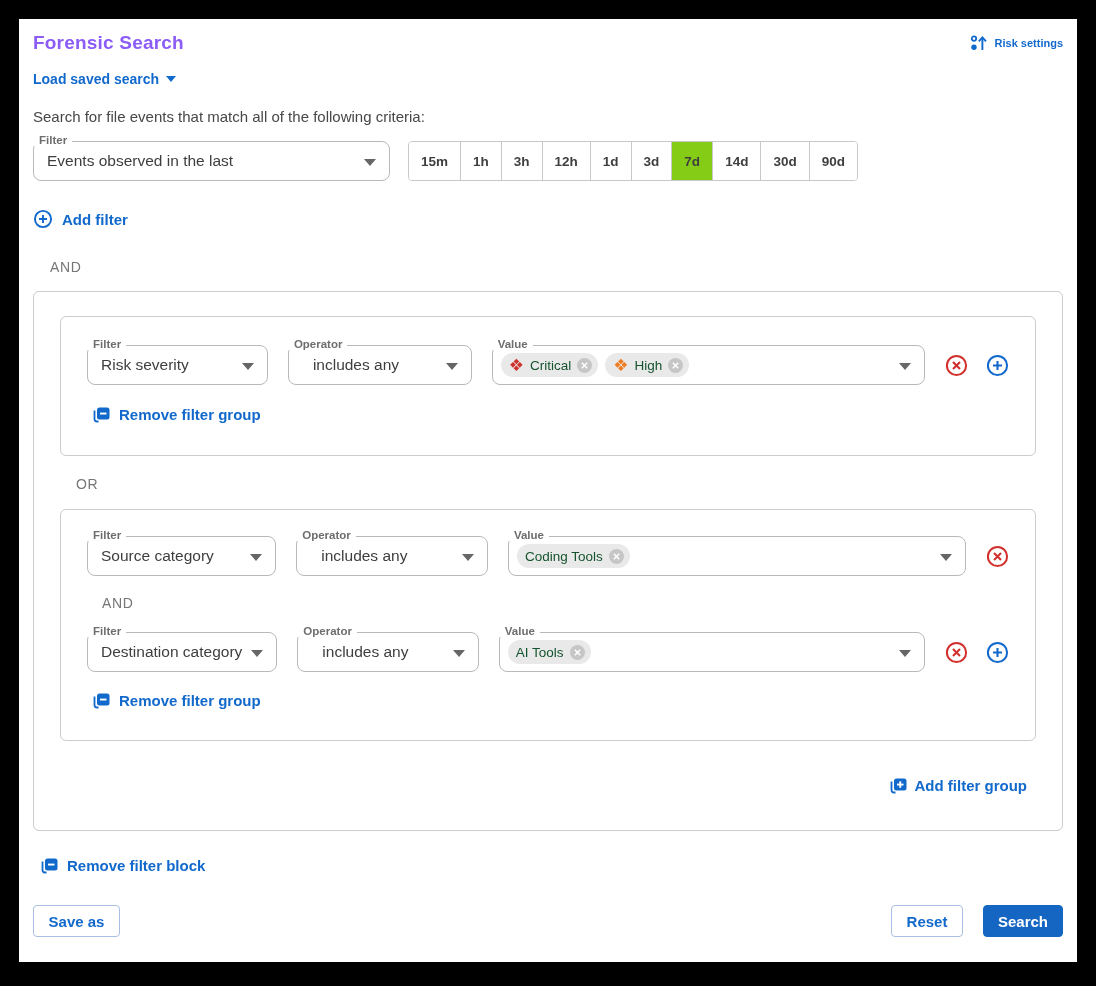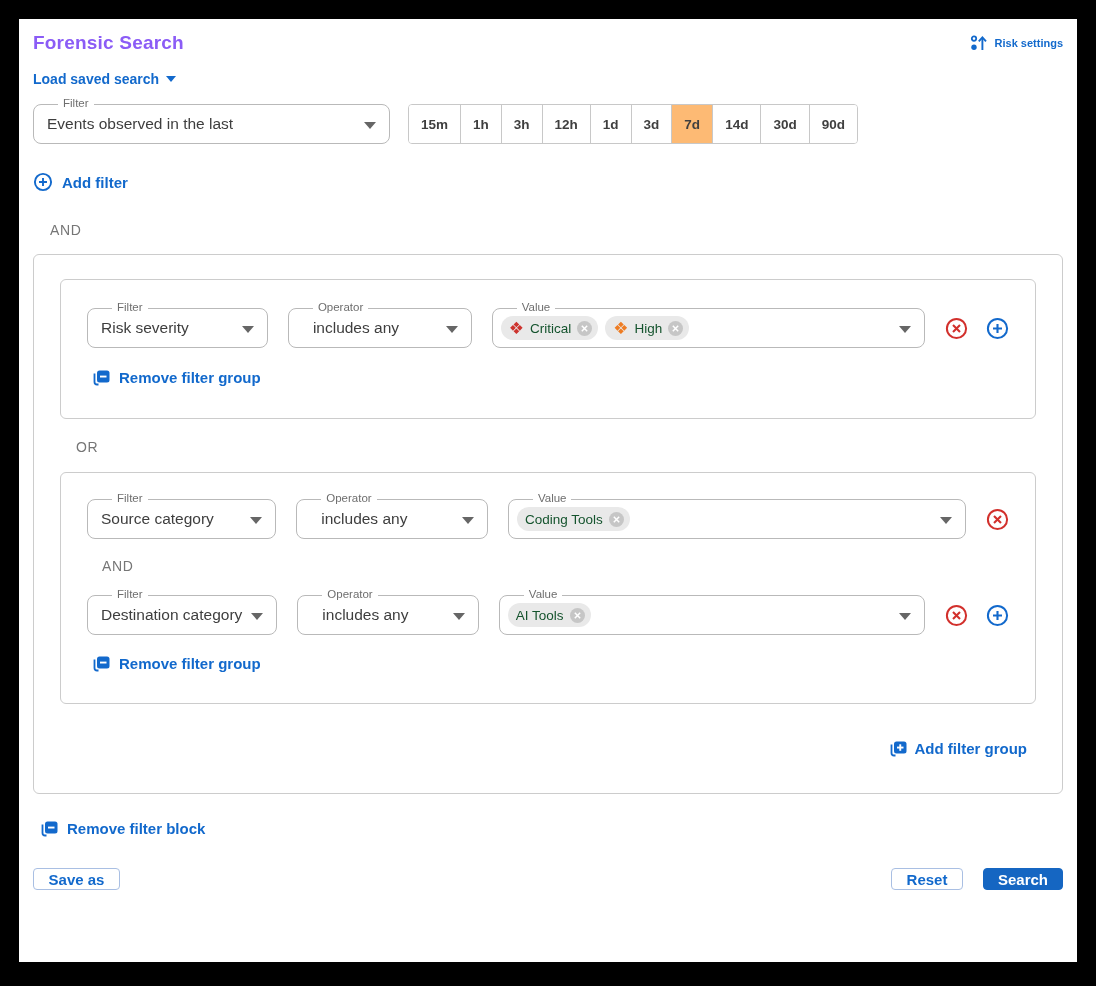--- a/index.html
+++ b/index.html
@@ -12,32 +12,32 @@
 .link { color:#1269cc; font-weight:bold; cursor:pointer; display:inline-flex; align-items:center; }
 .risk { font-size:11px; gap:7px; }
 
 .loadsaved { margin-top:17px; font-size:14px; gap:7px; }
 .caret-dn-blue { width:0; height:0; border-left:5px solid transparent; border-right:5px solid transparent; border-top:6px solid #1269cc; display:inline-block; }
 
 .criteria { margin-top:20px; font-size:15px; color:#474747; }
 
 
 .field { position:relative; height:40px; border:1px solid #b9b9b9; border-radius:8px; background:#fff; display:flex; align-items:center; padding:0 34px 0 13px; }
-.flabel { position:absolute; top:-8px; left:24px; background:#fff; padding:0 5px; font-size:11.5px; color:#6e6e6e; }
+.flabel { position:absolute; top:-8px; left:0; background:#fff; padding:0 5px; font-size:11.5px; color:#6e6e6e;font-weight:bold; }
 .fvalue { font-size:15.5px; color:#3e3e3e; white-space:nowrap; }
 .caret { position:absolute; right:13px; top:17px; width:0; height:0; border-left:6px solid transparent; border-right:6px solid transparent; border-top:7px solid #666; }
 
 .topfilter-row { display:flex; margin-top:16px; }
 .w-topfilter { width:357px; }
 
 
 .tgroup { display:flex; margin-left:18px; border:1px solid #c8c8c8; border-radius:4px; overflow:hidden; height:40px; }
 .tbtn { display:flex; align-items:center; justify-content:center; padding:0 12px; font-size:13.5px; font-weight:bold; color:#3f3f3f; border-right:1px solid #c8c8c8; background:#fff; cursor:pointer; }
 .tbtn:last-child { border-right:none; }
-.tbtn.selected { background:#fdba74; }
+.tbtn.selected { background:#84cc16; }
 
 .addfilter { margin-top:28px; font-size:15px; gap:9px; }
 
 .andlbl { margin-top:26px; margin-left:17px; font-size:14px; color:#767676; letter-spacing:.6px; }
 
 
 .bigbox { margin-top:16px; border:1px solid #ccc; border-radius:6px; height:540px; padding:24px 26px 0 26px; }
 .group { border:1px solid #ccc; border-radius:6px; padding:28px 26px 0 26px; }
 .group1 { height:140px; }
 .group2 { height:232px; padding-top:26px; margin-top:17px; }
@@ -62,21 +62,21 @@
 
 .chips { display:flex; gap:7px; }
 .chip { display:inline-flex; align-items:center; height:24px; border-radius:12px; background:#e9e9e9; padding:0 6px 0 8px; gap:6px; }
 .chip-txt { font-size:13.5px; color:#14532d; }
 .chip-ico { font-family:"DejaVu Sans",sans-serif; font-size:17px; line-height:1; }
 .crit { color:#cd342f; }
 .high { color:#ee7c23; }
 
 
 .btnrow { display:flex; align-items:center; margin-top:26px; }
-.btn { height:22px; border-radius:4px; font-size:15px; font-weight:bold; display:inline-flex; align-items:center; justify-content:center; cursor:pointer; }
+.btn { height:32px; border-radius:4px; font-size:15px; font-weight:bold; display:inline-flex; align-items:center; justify-content:center; cursor:pointer; }
 .btn-outline { background:#fff; border:1px solid #a9bfe3; color:#1269cc; }
 .btn-primary { background:#1566c2; border:1px solid #1566c2; color:#fff; }
 .saveas { width:87px; }
 .reset { width:72px; margin-left:auto; }
 .search { width:80px; margin-left:20px; }
 
 svg { display:block; }
 </style>
 </head>
 <body>
@@ -94,20 +94,21 @@
       </svg>
       <span>Risk settings</span>
     </div>
   </div>
 
   <div class="link loadsaved">
     <span>Load saved search</span>
     <span class="caret-dn-blue"></span>
   </div>
 
+  <div class="criteria">Search for file events that match all of the following criteria:</div>
 
   <div class="topfilter-row">
     <div class="field w-topfilter">
       <span class="flabel">Filter</span>
       <span class="fvalue">Events observed in the last</span>
       <span class="caret"></span>
     </div>
     <div class="tgroup">
       <div class="tbtn">15m</div>
       <div class="tbtn">1h</div>

